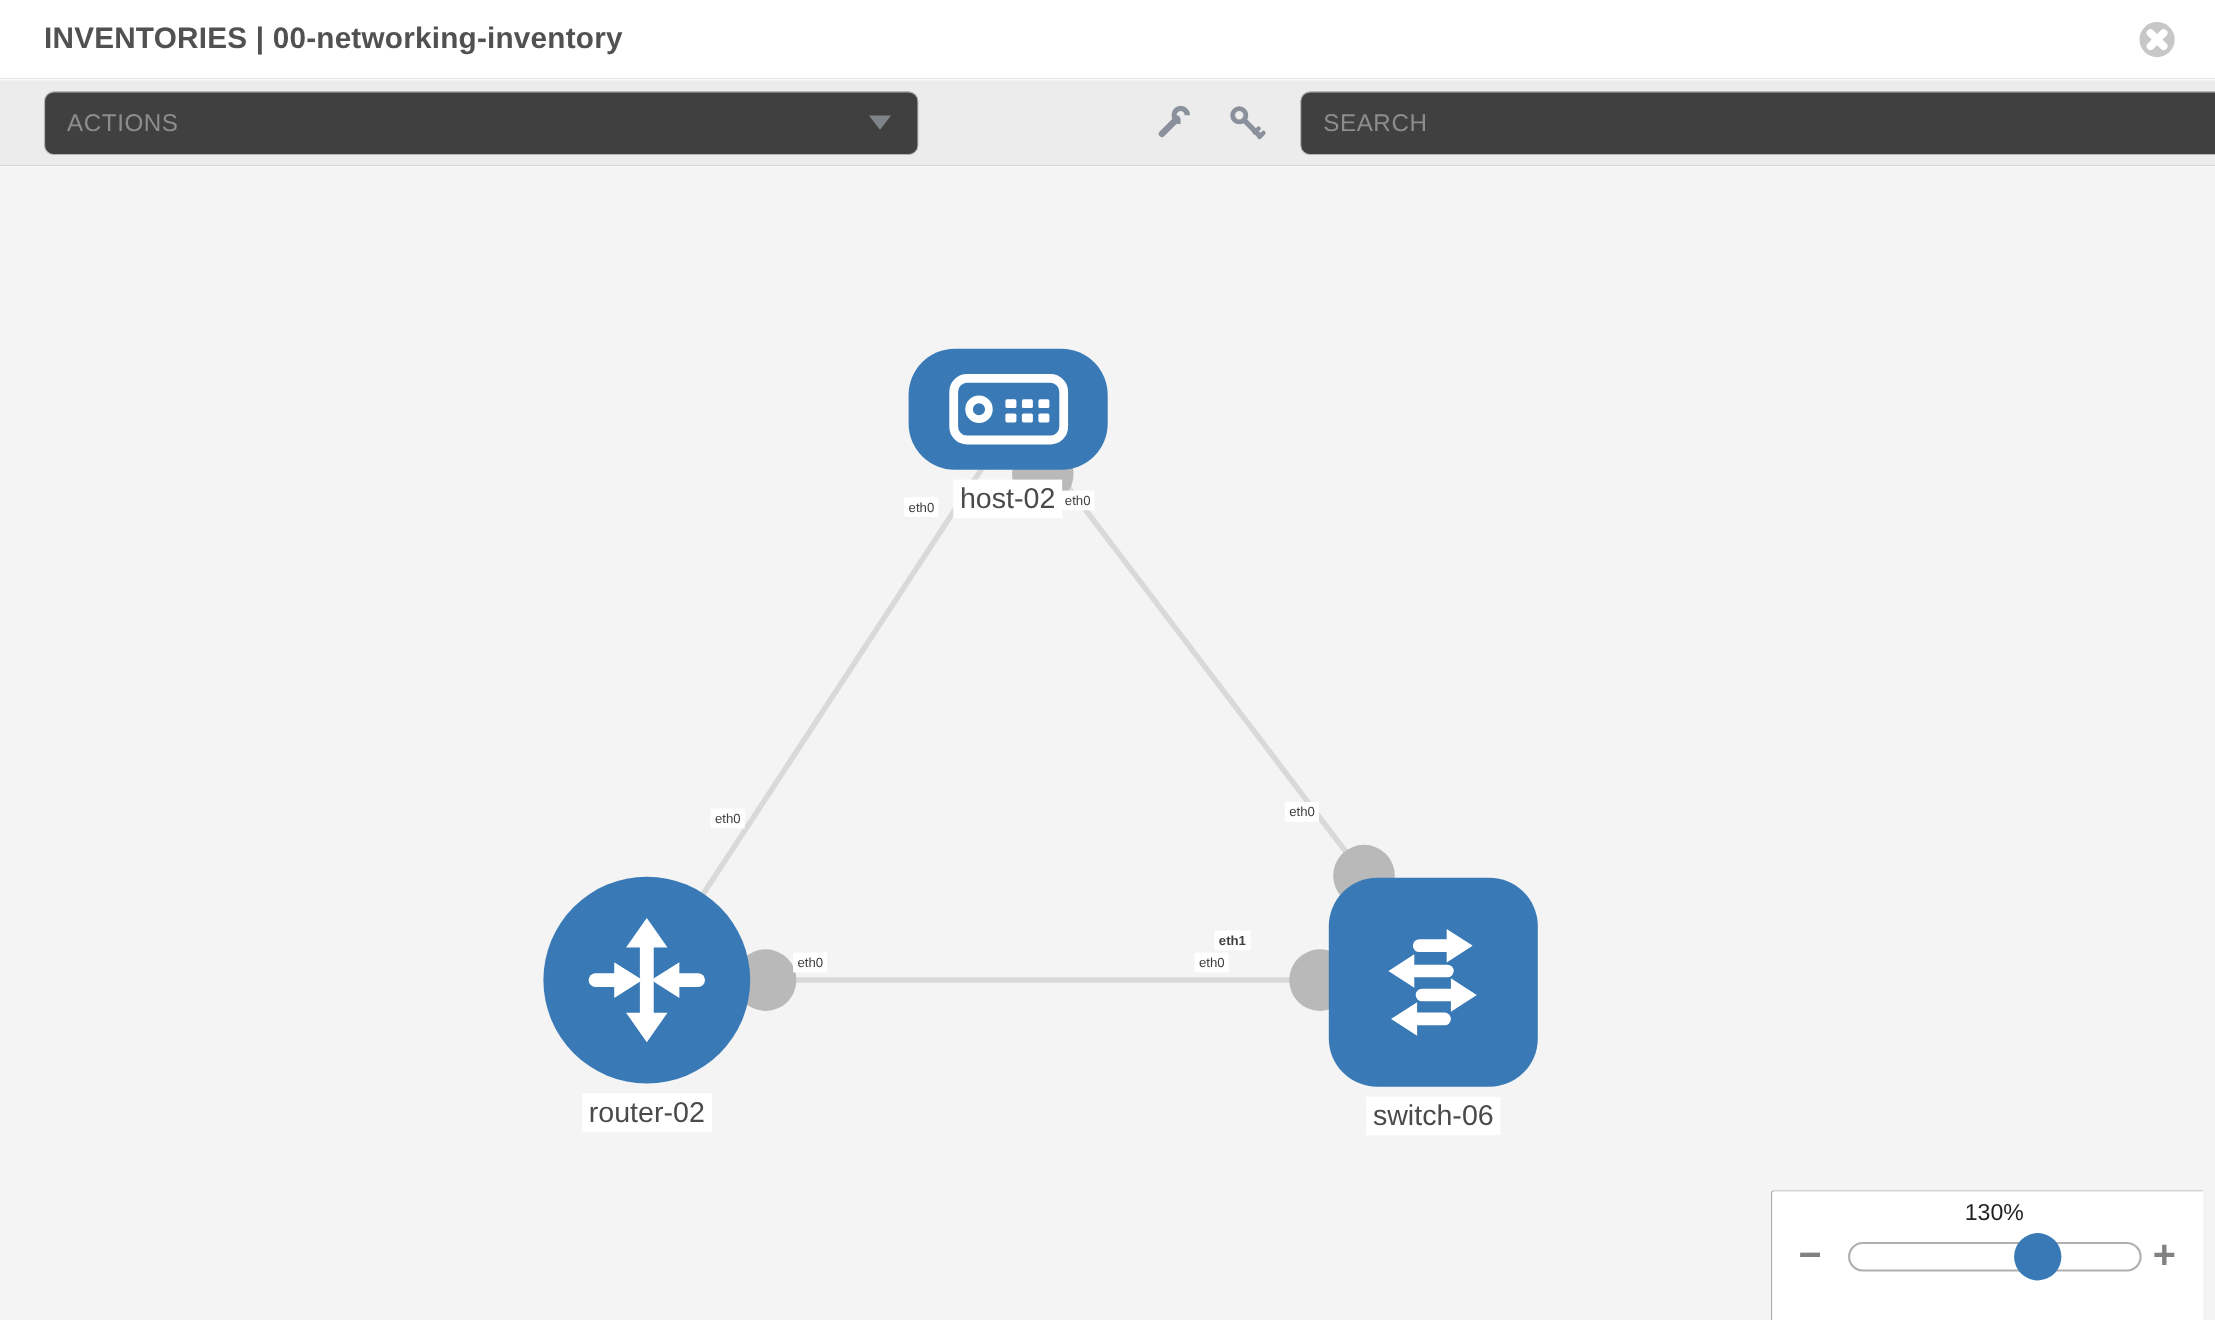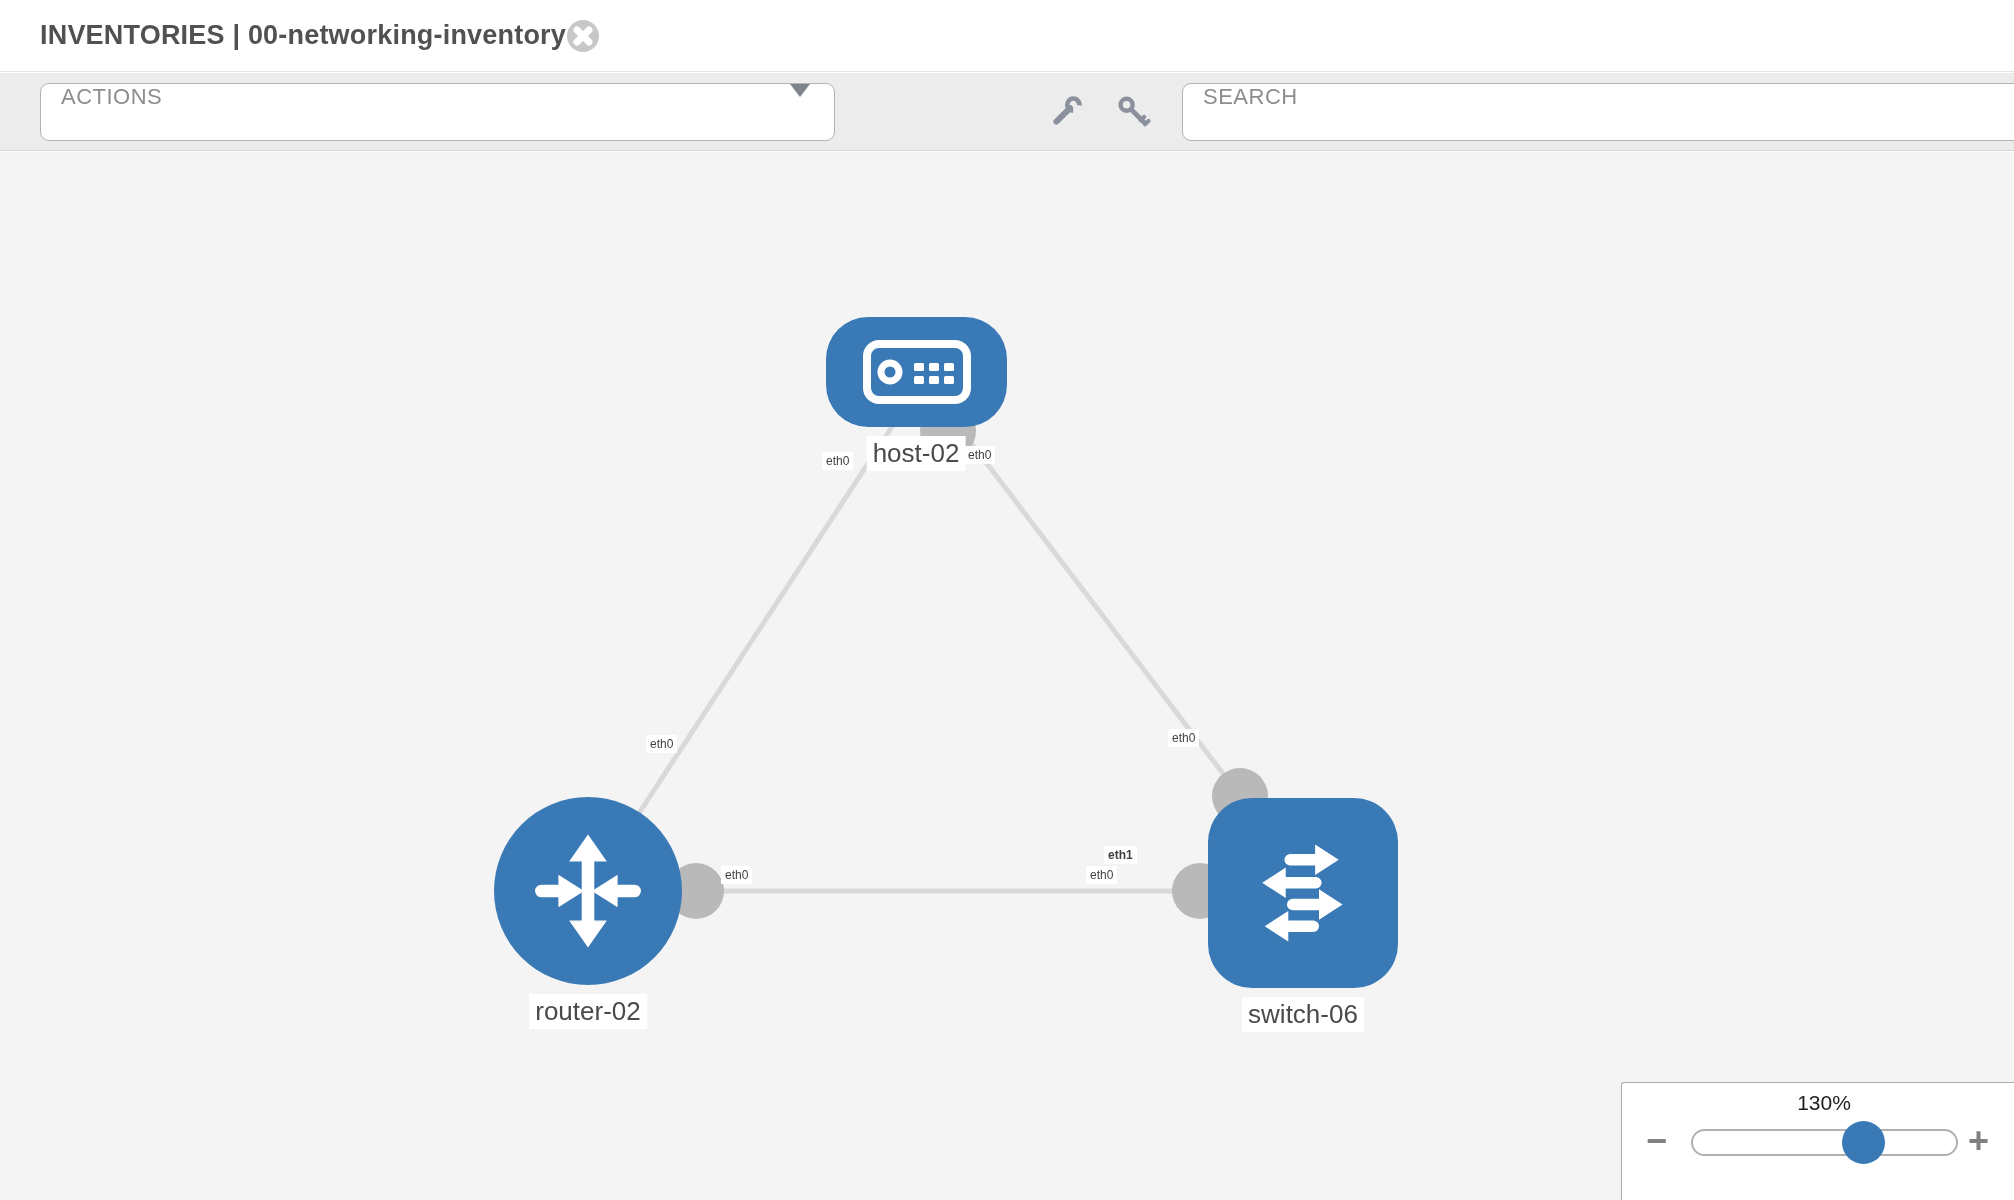--- a/index.html
+++ b/index.html
@@ -3,37 +3,37 @@
 <meta charset="utf-8">
 <style>
   * { margin:0; padding:0; box-sizing:border-box; }
   html,body { width:2014px; height:1200px; overflow:hidden; }
   body { font-family:"Liberation Sans", sans-serif; background:#fff; position:relative; }
 
   
   .header {
     position:absolute; top:0; left:0; width:2014px; height:72px;
     background:#fff; border-bottom:1px solid #e4e4e4;
-    display:flex; align-items:center; 
+    display:flex; align-items:center; justify-content:space-between;
     padding:0 36px 0 40px;
   }
   .header-title { font-size:27px; font-weight:700; color:#515151; letter-spacing:0.2px; }
   .close-btn { width:34px; height:34px; cursor:pointer; }
   .close-btn circle { fill:#c7c7c7; }
   .close-btn line { stroke:#fff; stroke-width:7; stroke-linecap:round; }
 
   
   .toolbar {
     position:absolute; top:73px; left:0; width:2014px; height:78px;
     background:#ececec; border-bottom:1px solid #d6d6d6;
     display:flex; align-items:center;
   }
   .select-box {
-    height:58px; background:#ffffff; border:1px solid #b3b3b3; border-radius:9px;
-    display:flex; justify-content:space-between;
+    height:58px; background:#404040; border:1px solid #b3b3b3; border-radius:9px;
+    display:flex; align-items:center; justify-content:space-between;
     padding:0 24px 0 20px; cursor:pointer;
   }
   .select-actions { position:absolute; left:40px; width:795px; }
   .select-search  { position:absolute; left:1182px; width:959px; }
   .select-label { font-size:22px; color:#8d8d8d; letter-spacing:0.5px; }
   .caret { width:0; height:0; border-left:10px solid transparent; border-right:10px solid transparent; border-top:13px solid #7e8489; }
   .tool-icon { position:absolute; top:50%; transform:translateY(-50%); cursor:pointer; }
   .tool-icon svg { display:block; }
   .icon-wrench { left:1046px; }
   .icon-key { left:1113px; }
@@ -67,21 +67,21 @@
   .if-host-left   { left:822px;  top:300px; }
   .if-host-right  { left:964px;  top:294px; }
   .if-router-top  { left:646px;  top:583px; }
   .if-switch-top  { left:1168px; top:577px; }
   .if-mid-left    { left:721px;  top:714px; }
   .if-mid-back    { left:1086px; top:714px; }
   .if-mid-front   { left:1104px; top:694px;font-weight:bold; }
 
   
   .zoom-panel {
-    position:absolute; right:0; bottom:0; width:393px; height:118px;
+    position:absolute; right:11px; bottom:0; width:393px; height:118px;
     background:#fff; border:1px solid #ababab; border-right:none; border-bottom:none;
     border-top-left-radius:3px;
   }
   .zoom-percent {
     position:absolute; left:202px; top:8px; transform:translateX(-50%);
     font-size:21px; color:#1f1f1f;
   }
   .zoom-minus, .zoom-plus {
     position:absolute; top:38px; font-size:36px; font-weight:700; color:#818181;
     cursor:pointer; line-height:40px;

